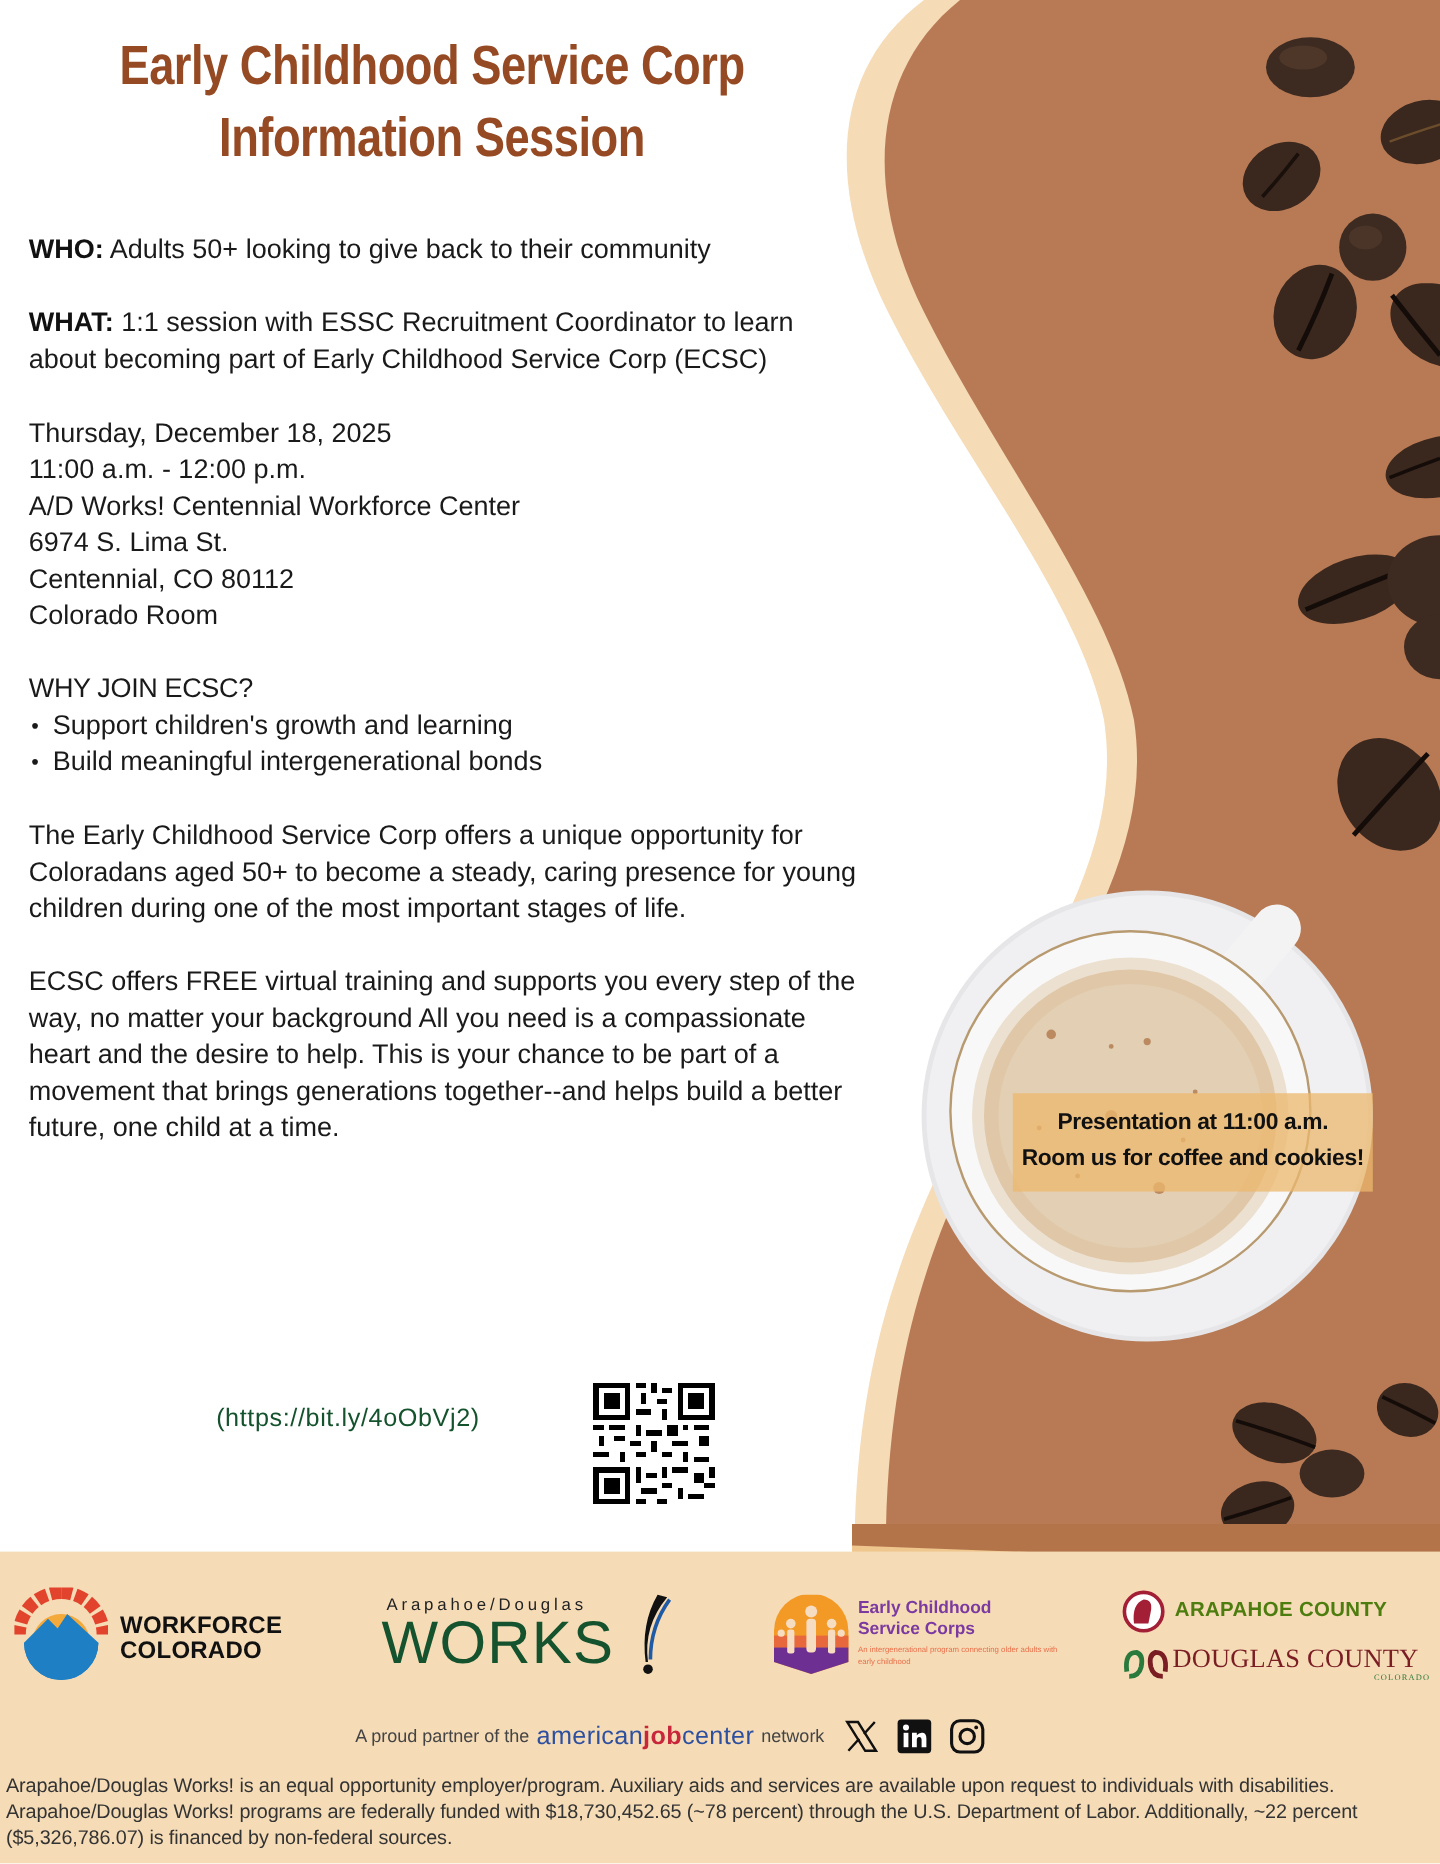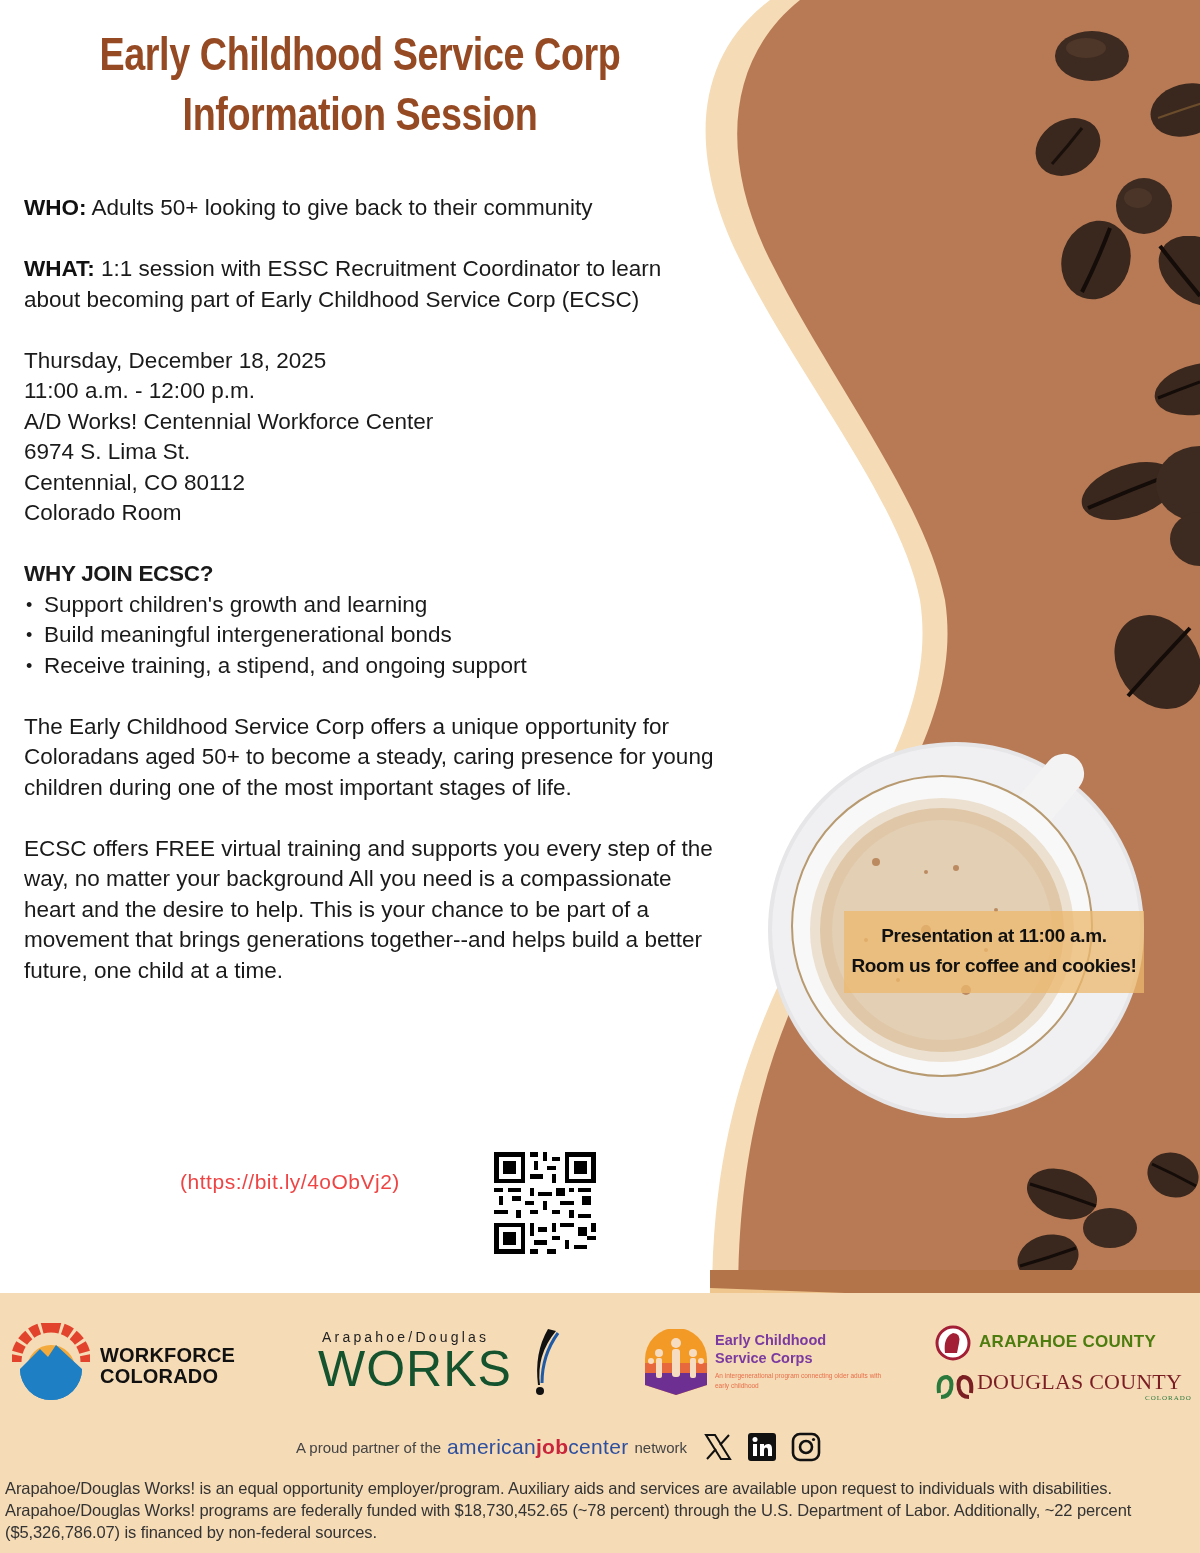--- a/index.html
+++ b/index.html
@@ -14,28 +14,28 @@
       color: #964a24; font-size: 46px; line-height: 60px;
       transform: scaleX(0.82); transform-origin: 360px 0; letter-spacing: -0.5px;
       z-index: 2;
     }
 
     .content { position: absolute; left: 24px; top: 193px; width: 700px; z-index: 2;
       font-size: 22.5px; line-height: 30.5px; color: #1a1a1a; }
     .content p { margin: 0; }
     .content .gap { height: 30.5px; }
     .content b { font-weight: 700; color: #111; }
-    .why-head { font-weight: 700; letter-spacing: -0.3px; }
+    .why-head { font-weight: 400; letter-spacing: -0.3px; }
     .bullets { list-style: none; }
     .bullets li { position: relative; padding-left: 20px; }
     .bullets li::before { content: "\2022"; position: absolute; left: 2px; top: 0; font-size: 18px; }
 
     .register { position: absolute; left: 145px; top: 1166px; width: 290px; z-index: 2; text-align: center; }
     .register-link { display: block; color: #2a63a8; font-weight: 700; font-size: 21px; text-decoration: underline; line-height: 32px; }
-    .register-url { display: block; font-size: 21px; color: #ef4444; line-height: 32px; letter-spacing: 0.5px; }
+    .register-url { display: block; font-size: 21px; color: #14532d; line-height: 32px; letter-spacing: 0.5px; }
 
     .qr { position: absolute; left: 490px; top: 1148px; width: 110px; height: 110px; z-index: 2; background: #fff; }
 
     .cup { position: absolute; left: 766px; top: 740px; width: 380px; height: 380px; z-index: 3; }
 
     .promo {
       position: absolute; left: 844px; top: 911px; width: 300px; height: 82px; z-index: 4;
       background: rgba(236, 184, 110, 0.75); text-align: center;
       font-weight: 700; font-size: 19px; line-height: 30px; padding-top: 10px; color: #111;
       letter-spacing: -0.3px;
@@ -181,21 +181,20 @@
   <p>11:00 a.m. - 12:00 p.m.</p>
   <p>A/D Works! Centennial Workforce Center</p>
   <p>6974 S. Lima St.</p>
   <p>Centennial, CO 80112</p>
   <p>Colorado Room</p>
   <div class="gap"></div>
   <p class="why-head">WHY JOIN ECSC?</p>
   <ul class="bullets">
     <li>Support children's growth and learning</li>
     <li>Build meaningful intergenerational bonds</li>
-    <li>Receive training, a stipend, and ongoing support</li>
   </ul>
   <div class="gap"></div>
   <p>The Early Childhood Service Corp offers a unique opportunity for Coloradans aged 50+ to become a steady, caring presence for young children during one of the most important stages of life.</p>
   <div class="gap"></div>
   <p>ECSC offers FREE virtual training and supports you every step of the way, no matter your background All you need is a compassionate heart and the desire to help. This is your chance to be part of a movement that brings generations together--and helps build a better future, one child at a time.</p>
 </div>
 
 <div class="register">
   <span class="register-url">(https://bit.ly/4oObVj2)</span>
 </div>

